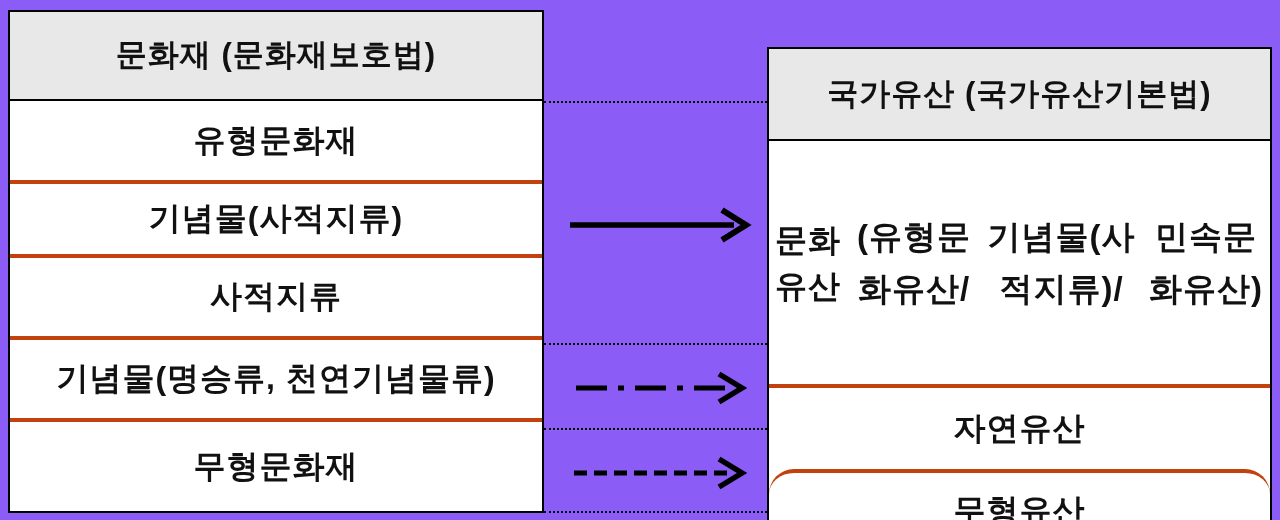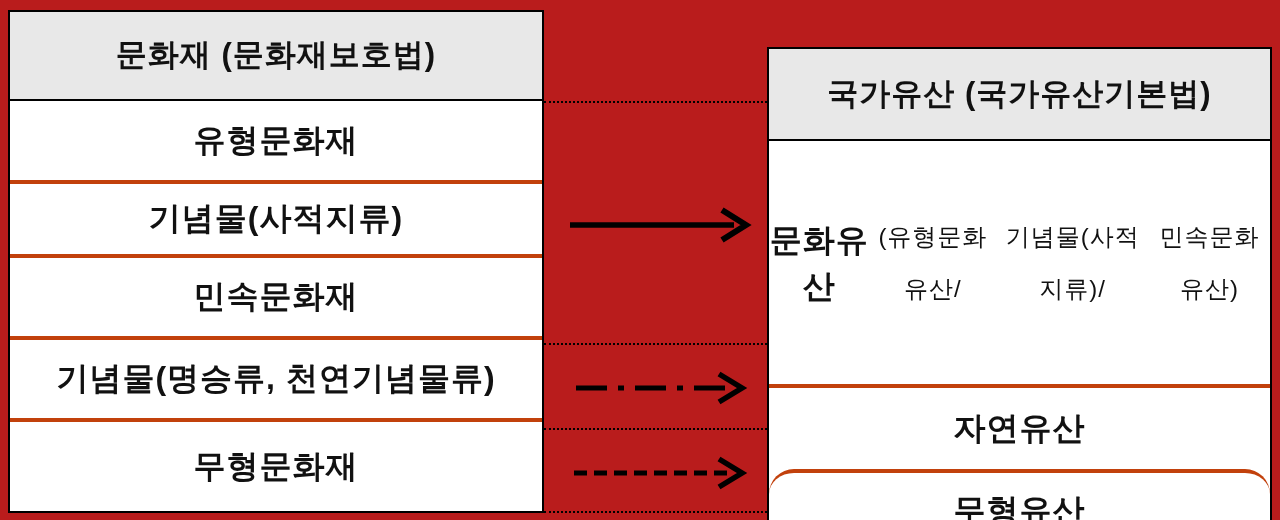--- a/index.html
+++ b/index.html
@@ -1,47 +1,47 @@
 <!DOCTYPE html>
 <html><head>
 <meta charset="utf-8">
 <style>
   html,body{margin:0;padding:0;background:#ffffff;}
   .canvas{
-    position:relative;width:1280px;height:520px;background:#b91c1c;overflow:hidden;
+    position:relative;width:1280px;height:520px;background:#8b5cf6;overflow:hidden;
     font-family:"Liberation Sans","DejaVu Sans",sans-serif;color:#111111;
   }
   .tbl{position:absolute;box-sizing:border-box;border:2px solid #000;background:#fff;display:flex;flex-direction:column;}
   .tbl-left{left:8px;top:10px;width:536px;height:503px;}
   .tbl-right{left:767px;top:10px;width:505px;height:503px;margin-top:37px;}
   .cell{box-sizing:border-box;display:flex;align-items:center;justify-content:center;text-align:center;}
   .hdr{height:92px;background:#e8e8e8;border-bottom:2px solid #000;font-weight:700;font-size:31px;letter-spacing:1px;}
   .row{border-top:4px solid #c2410c;font-weight:700;font-size:32px;letter-spacing:1px;}
   .row:nth-child(2){border-top:none;}
   .r1{height:82px;} .r2{height:76px;} .r3{height:85px;} .r4{height:85px;} .r5{height:96px;}
   .rc1{height:243px;flex-direction:row;justify-content:center;}
   .rc2{height:85px;} .rc3{height:79px;border-radius:25px;}
   .cell-title{font-weight:700;font-size:32px;line-height:46px;letter-spacing:1px;}
-  .cell-sub{font-weight:400;font-size:24px;line-height:52px;letter-spacing:1px;}
+  .cell-sub{font-weight:700;font-size:33px;line-height:52px;letter-spacing:1px;}
   .dotline{position:absolute;left:544px;width:223px;height:0;border-top:2px dotted #000;}
   .dl1{top:101px;} .dl2{top:343px;} .dl3{top:428px;} .dl4{top:511px;}
   .arrow{position:absolute;left:556px;width:200px;height:50px;}
   .a1{top:200px;} .a2{top:363px;} .a3{top:448px;}
   svg{display:block;}
 </style>
 </head>
 <body>
 
 <div class="canvas">
 
   <div class="tbl tbl-left">
     <div class="cell hdr">문화재 (문화재보호법)</div>
     <div class="cell row r1">유형문화재</div>
     <div class="cell row r2">기념물(사적지류)</div>
-    <div class="cell row r3">민속문화재</div>
+    <div class="cell row r3">사적지류</div>
     <div class="cell row r4">기념물(명승류, 천연기념물류)</div>
     <div class="cell row r5">무형문화재</div>
   </div>
 
   <div class="tbl tbl-right">
     <div class="cell hdr">국가유산 (국가유산기본법)</div>
     <div class="cell row rc1">
       <div class="cell-title">문화유산</div>
       <div class="cell-sub">(유형문화유산/</div>
       <div class="cell-sub">기념물(사적지류)/</div>

